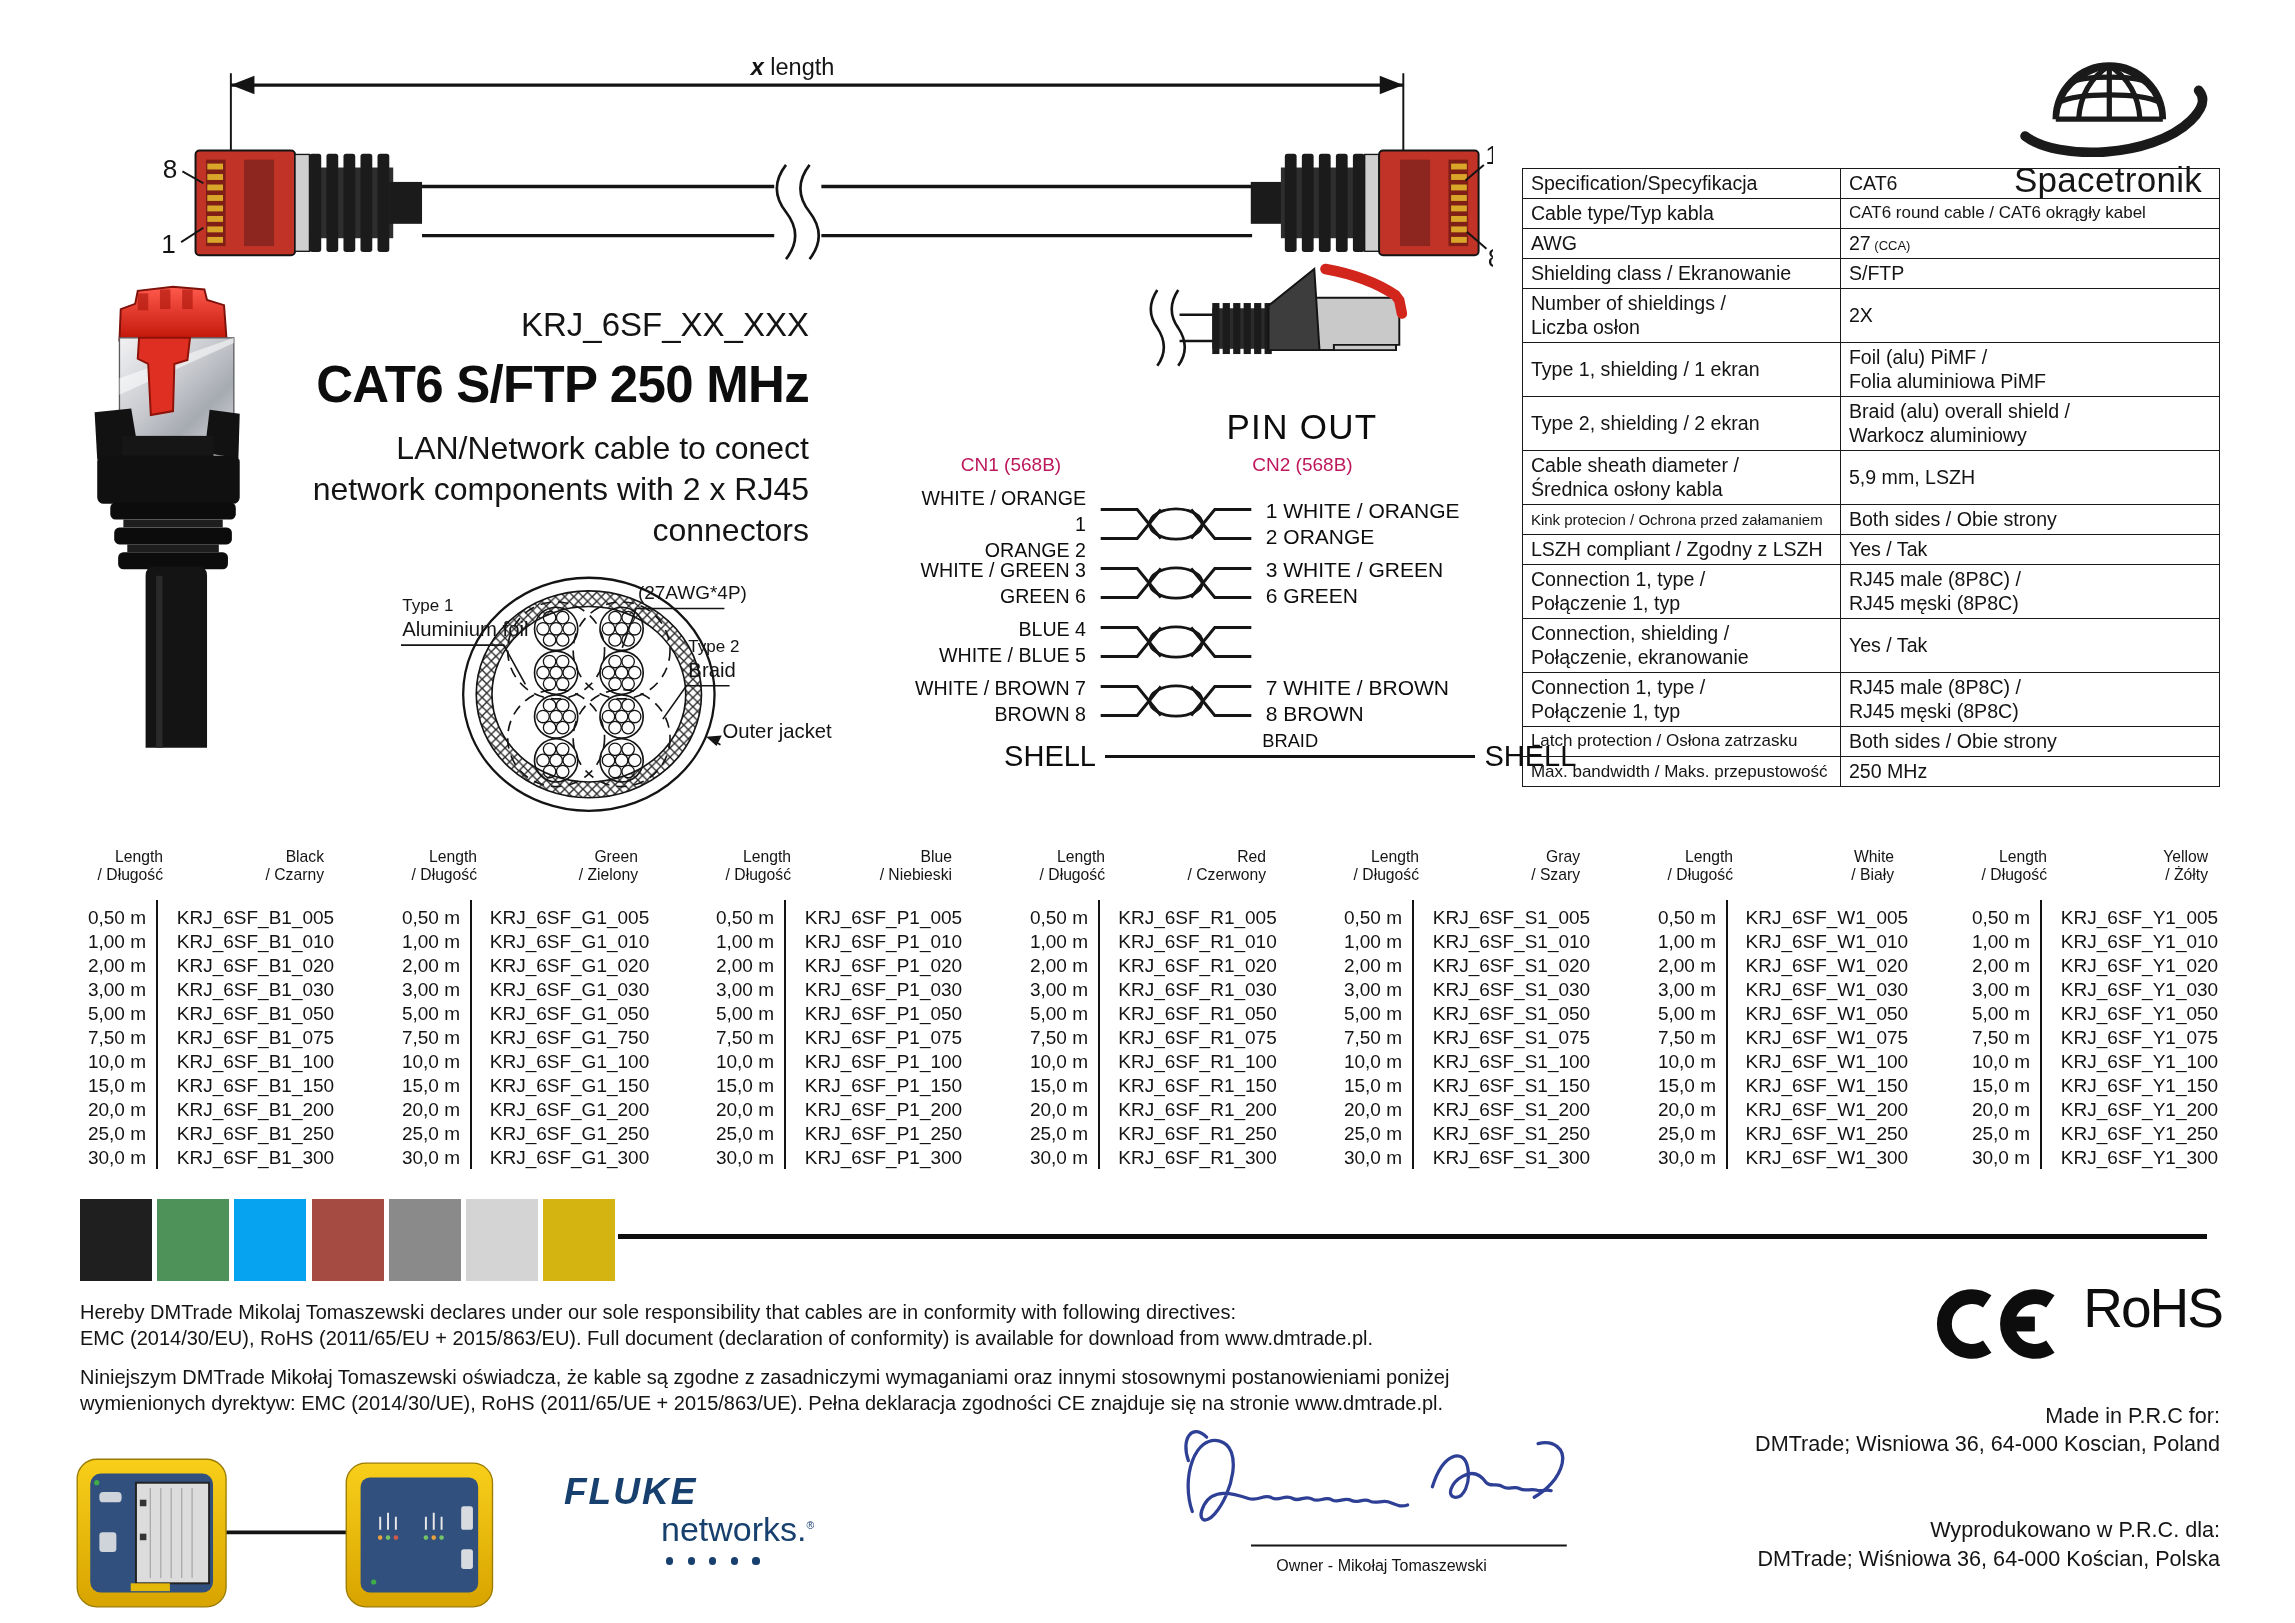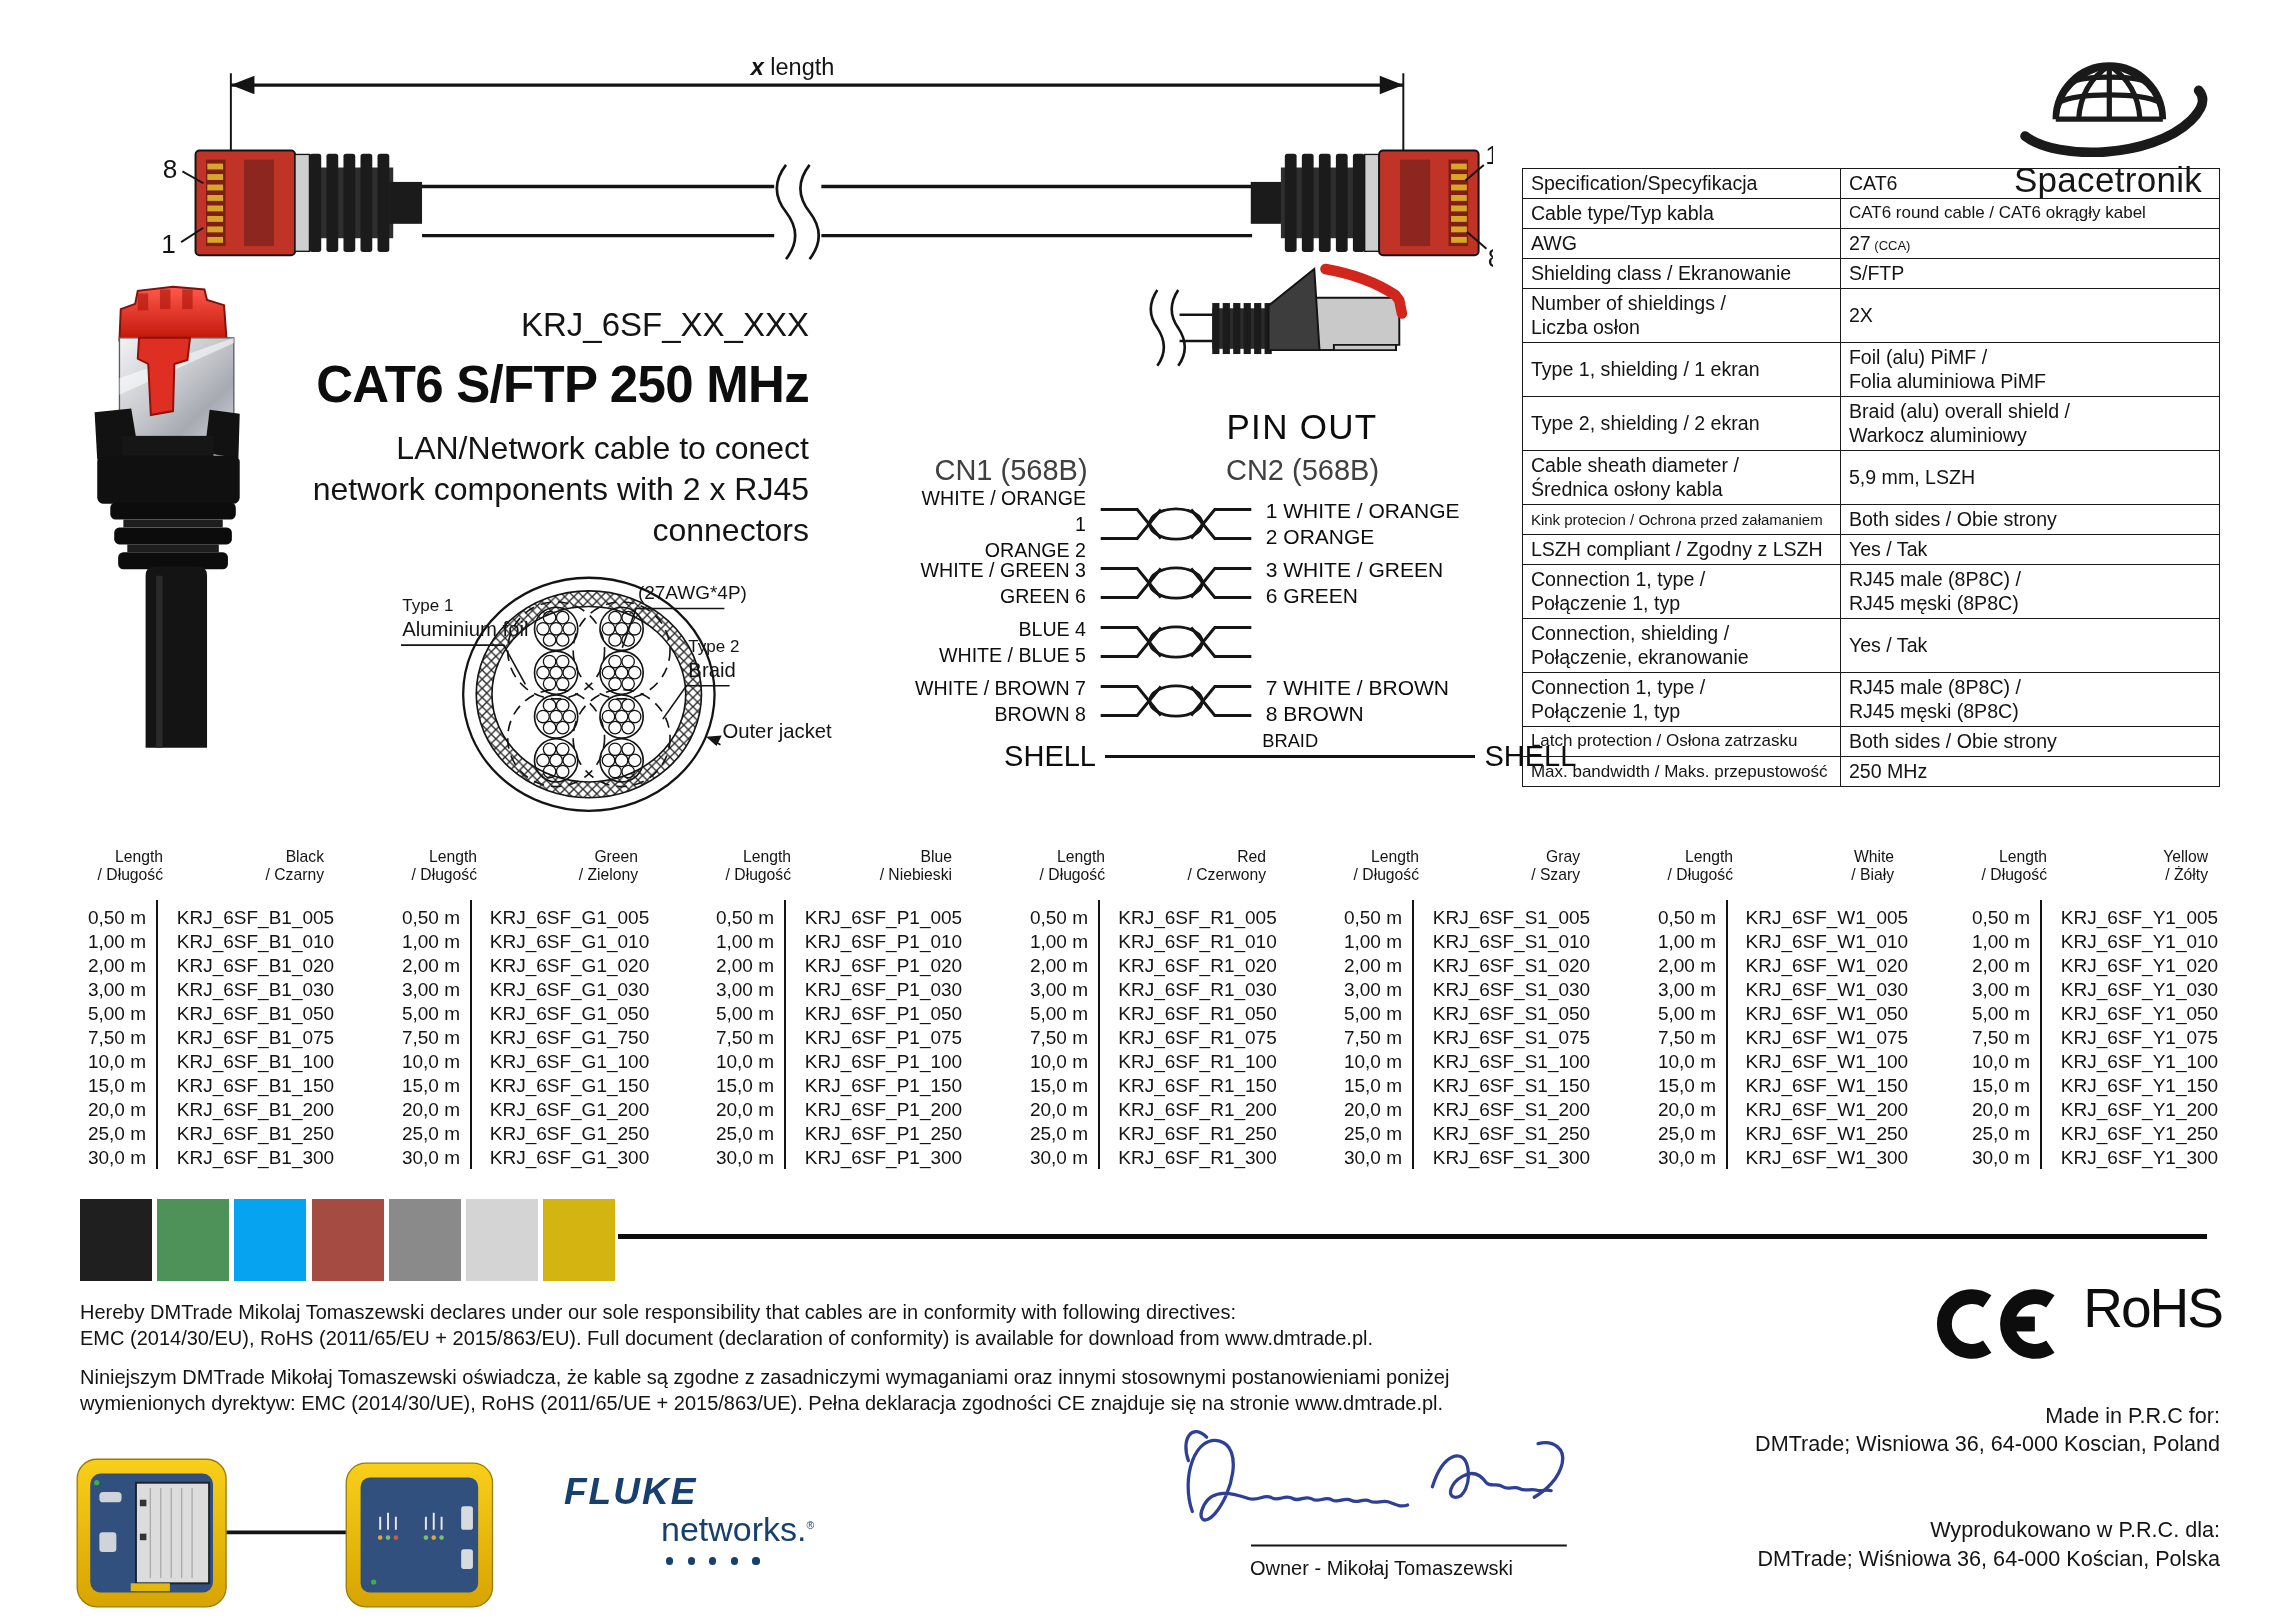--- a/index.html
+++ b/index.html
@@ -17,21 +17,21 @@
 
   
   #title-block{left:262px;top:306px;width:547px;text-align:right}
   #model-mask{font-size:33px;margin-bottom:10.5px;color:#141414}
   #main-title{font-size:51px;font-weight:700;letter-spacing:-0.7px;color:#0d0d0d;margin-bottom:14.4px}
   #subtitle{font-size:32px;line-height:1.28;white-space:pre-line;color:#141414}
 
   
   #pinout{left:913px;top:407px;width:785px}
   .pinout-title{margin-left:245px;width:288px;text-align:center;font-size:35px;letter-spacing:1.3px;color:#0d0d0d;margin-bottom:6.5px}
-  .cn-row{position:relative;height:34px;margin-bottom:9.2px;font-size:29px;color:#404040}
+  .cn-row{position:relative;height:34px;margin-bottom:9.2px;font-size:19px;color:#be185d}
   .cn1{position:absolute;left:13px;width:170px;text-align:center}
   .cn2{position:absolute;left:298px;width:183px;text-align:center}
   .pair-row{display:flex;align-items:center;height:55px;margin-bottom:3.9px}
   .pair-left{width:173px;text-align:right;font-size:19.6px;line-height:26px;white-space:pre-line;color:#0d0d0d}
   .pair-svg{width:164px;height:46px;margin:0 7.9px;flex:0 0 auto}
   .pair-right{width:314px;text-align:left;font-size:21px;line-height:26px;white-space:pre-line;color:#0d0d0d}
   #twist path,#twist ellipse{fill:none;stroke:#151515;stroke-width:4.5}
   .shell-row{display:flex;align-items:center;margin-top:11.8px;font-size:29px;color:#0d0d0d}
   .shell-left{width:183px;text-align:right}
   .braid-wrap{flex:0 0 370px;position:relative;margin:0 9.2px}
@@ -77,21 +77,21 @@
   
   #fluke-logo{position:absolute;left:564px;top:1471px;color:#17406e}
   .fluke-word{font-size:37px;font-weight:800;font-style:italic;letter-spacing:2px}
   .networks-row{margin-left:97px;margin-top:-2.6px;font-size:34px;}
   .networks-row sup{font-size:10.5px}
   .dots{margin-left:102px;margin-top:5.2px}
   .dot{display:inline-block;width:7.2px;height:7.2px;border-radius:50%;background:#17406e;margin-right:14.4px}
 
   
   #signature-block{left:1172px;top:1415px;width:419px;text-align:center}
-  #signature-caption{font-size:20px;margin-top:2.6px;color:#141414}
+  #signature-caption{font-size:16px;margin-top:2.6px;color:#141414}
 </style>
 </head>
 <body>
 
 <div id="page">
 
   <svg width="0" height="0" style="position:absolute" aria-hidden="true">
     <defs>
       <symbol id="twist" viewBox="0 0 230 70">
         <path d="M0,13 H56 L92,57"></path>

